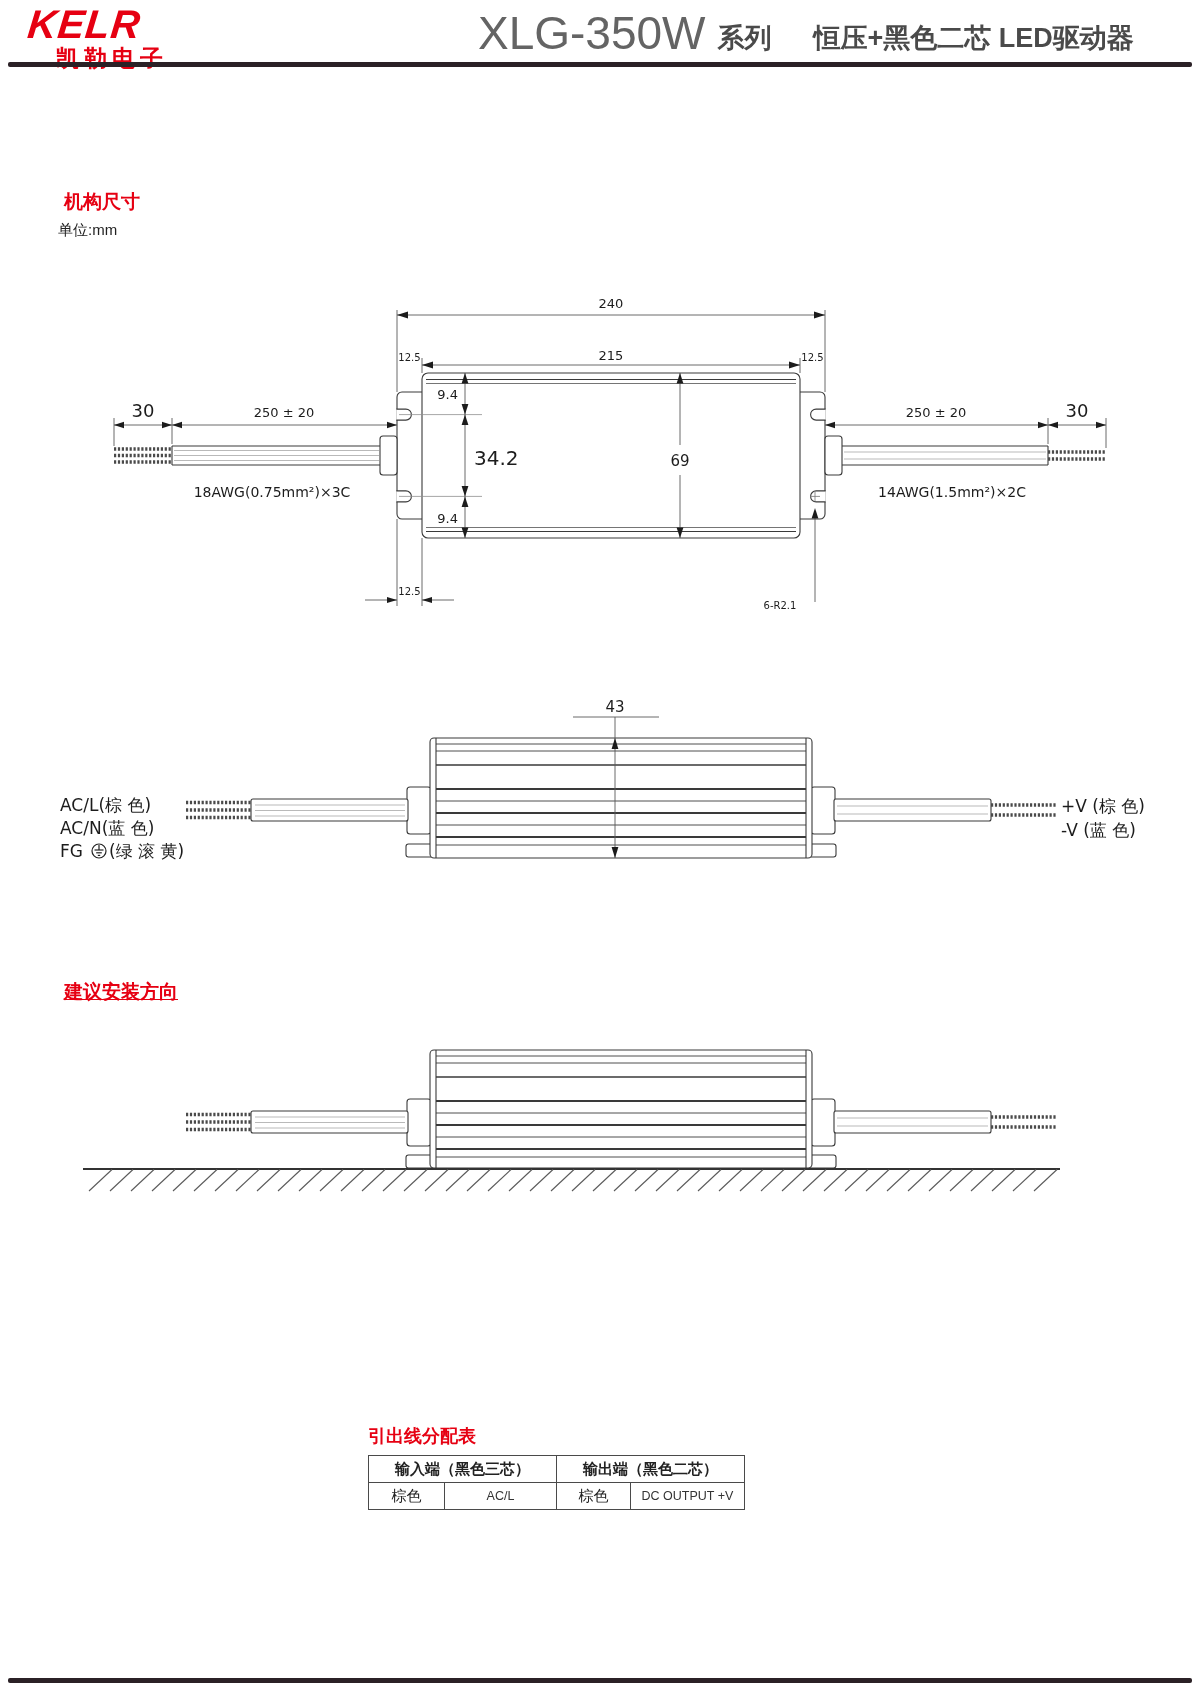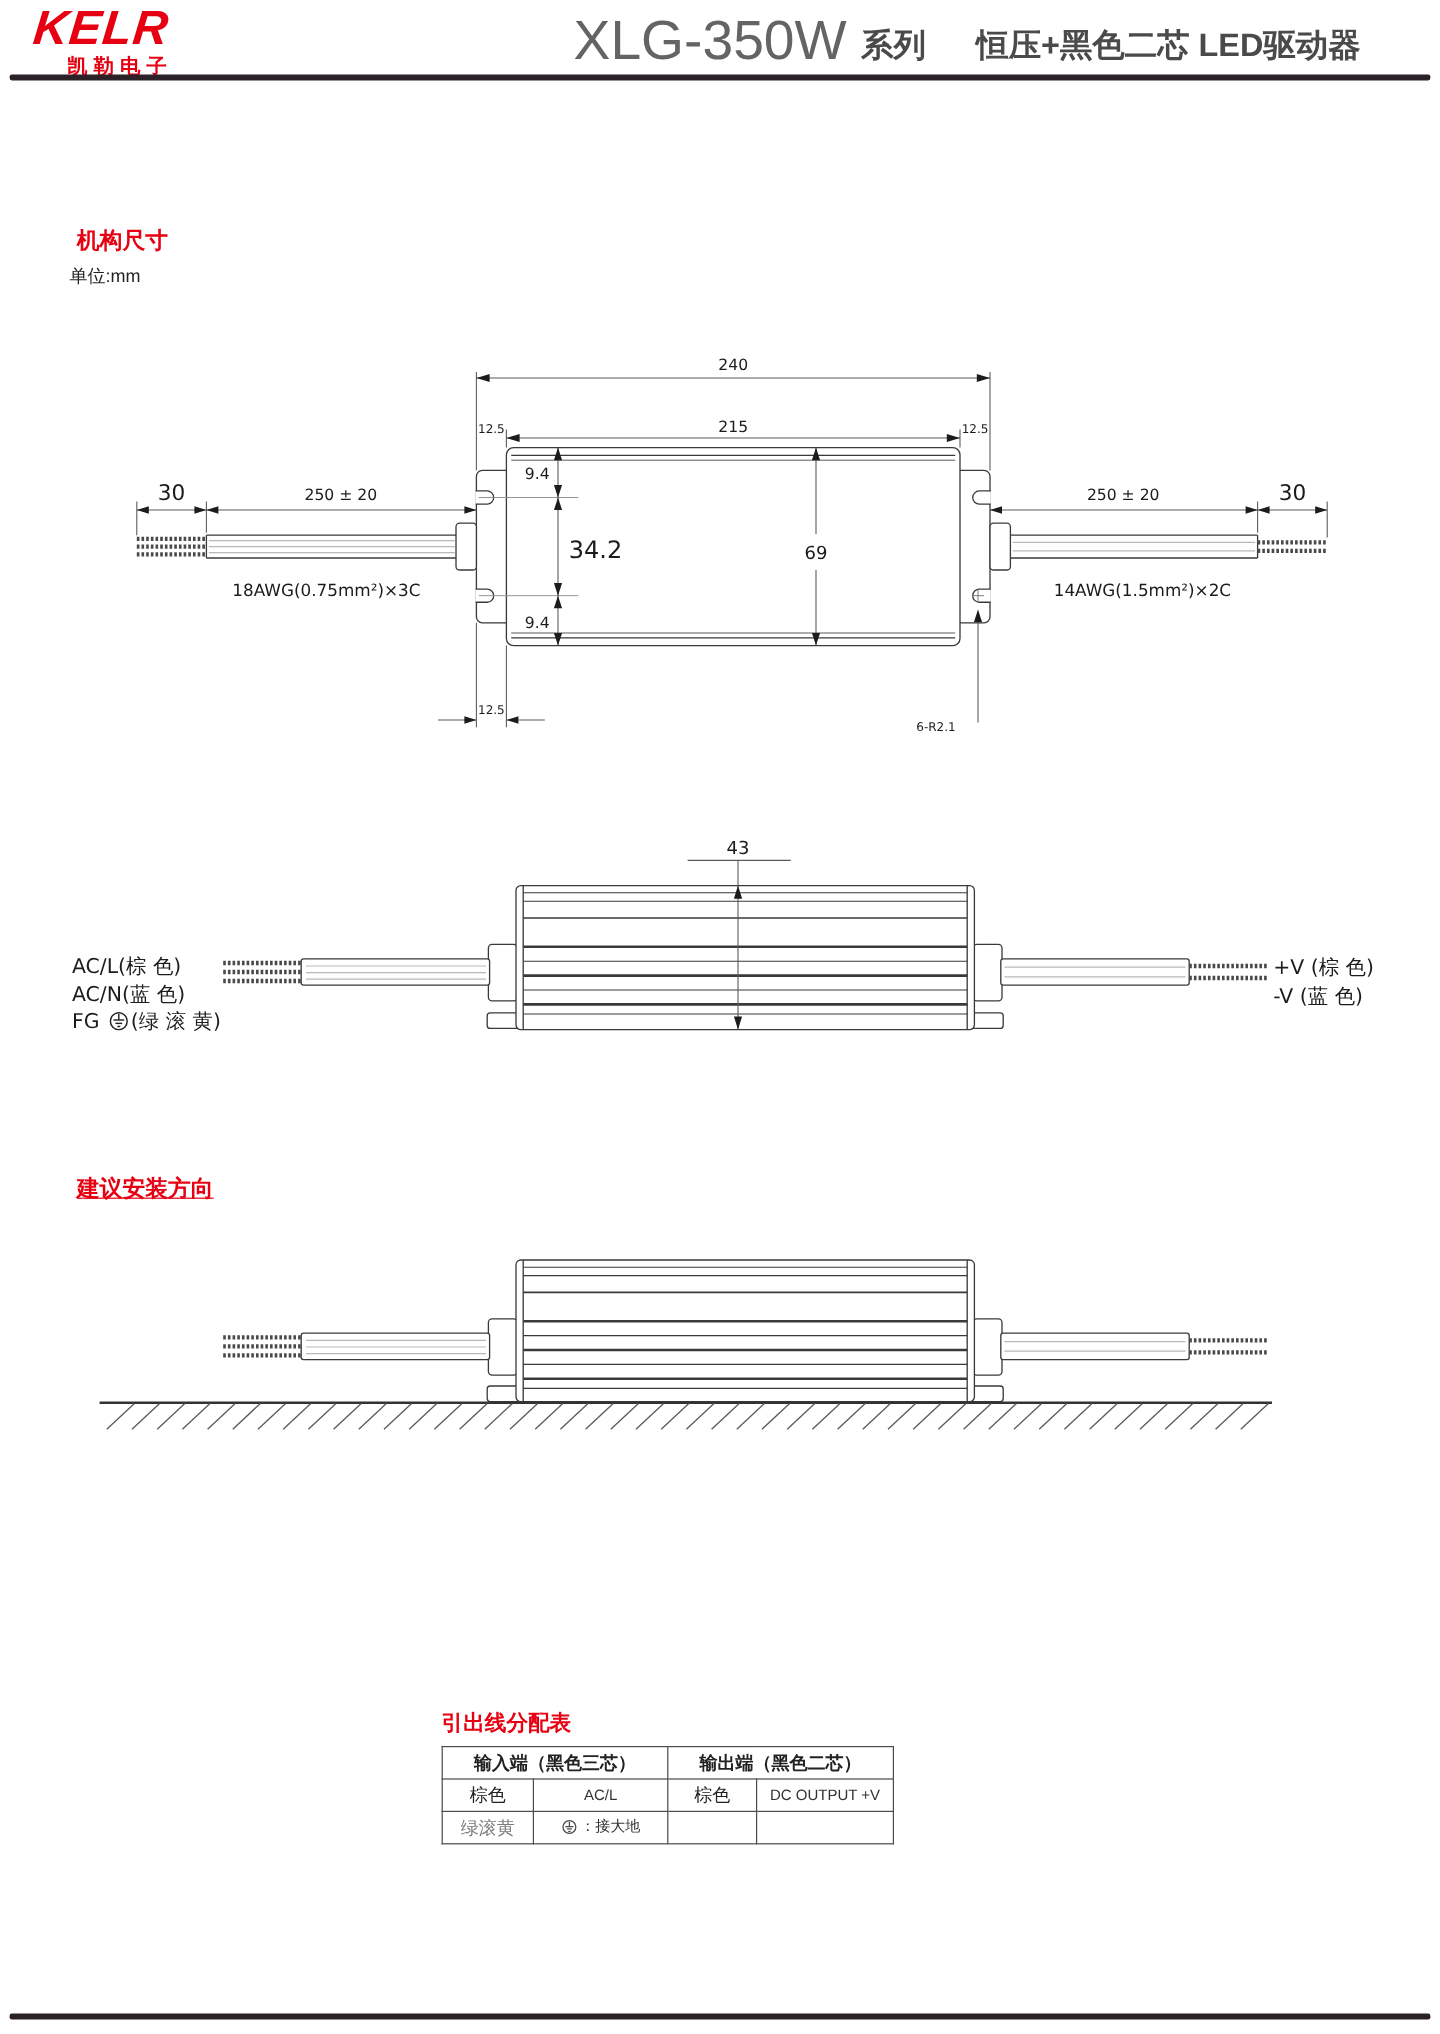--- a/index.html
+++ b/index.html
@@ -2,21 +2,21 @@
 <html><head>
 <meta charset="utf-8">
 <style>
   html,body{margin:0;padding:0;background:#fff;}
   #page{position:relative;width:1200px;height:1695px;background:#fff;overflow:hidden;
         font-family:"Liberation Sans","DejaVu Sans",sans-serif;color:#1c1c1c;}
   .abs{position:absolute;}
   
   .logo-kelr{font-size:40px;font-weight:bold;font-style:italic;color:#e60012;
              letter-spacing:1px;line-height:1;transform:skewX(-6deg);}
-  .logo-sub{font-size:17px;font-weight:bold;color:#e60012;letter-spacing:5px;margin:3px 12px 0 28px;line-height:1;}
+  .logo-sub{font-size:23px;font-weight:bold;color:#e60012;letter-spacing:5px;margin:3px 12px 0 28px;line-height:1;}
   .title-row{display:flex;align-items:flex-end;white-space:nowrap;}
   .model{font-size:46px;color:#646464;letter-spacing:0px;line-height:1;}
   .series{font-size:27px;font-weight:bold;color:#4a4a4a;margin-left:12px;}
   .subtitle{font-size:27px;font-weight:bold;color:#4a4a4a;margin-left:42px;}
   .rule{position:absolute;left:8px;width:1184px;height:5px;background:#2b2126;border-radius:2px;}
   .sec-title{font-size:19px;font-weight:bold;color:#e60012;line-height:1;}
   .unit{font-size:15px;color:#222;}
   
   svg text{font-family:"DejaVu Sans","Liberation Sans",sans-serif;fill:#1c1c1c;}
   .t10{font-size:10px;} .t13{font-size:13px;} .t14{font-size:14px;} .t15{font-size:15px;}
@@ -335,37 +335,18 @@
           <tr>
         <th class="hdr" colspan="2">输入端（黑色三芯）</th>
         <th class="hdr" colspan="2">输出端（黑色二芯）</th>
       </tr>
       <tr>
         <td class="cname">棕色</td>
         <td class="sig">AC/L</td>
         <td class="cname">棕色</td>
         <td class="sig">DC OUTPUT +V</td>
       </tr>
-      <tr>
-        <td class="cname dim-gray">绿滚黄</td>
-        <td class="sig">
-          <span class="gnd-cell">
-            <svg width="13" height="13" viewBox="-8 -8 16 16">
-              <g stroke="#4a4a4a" stroke-width="1.3" fill="none">
-                <circle cx="0" cy="0" r="6.6"></circle>
-                <line x1="0" y1="-5.5" x2="0" y2="-0.5"></line>
-                <line x1="-4.2" y1="-0.5" x2="4.2" y2="-0.5"></line>
-                <line x1="-2.6" y1="2" x2="2.6" y2="2"></line>
-                <line x1="-1.2" y1="4.4" x2="1.2" y2="4.4"></line>
-              </g>
-            </svg>
-            <span>：接大地</span>
-          </span>
-        </td>
-        <td class="cname"></td>
-        <td class="sig"></td>
-      </tr>
     </tbody>
       </table>
   </div>
 
   <div class="rule" style="top:1678px;"></div>
 </div>
 
 </body></html>

